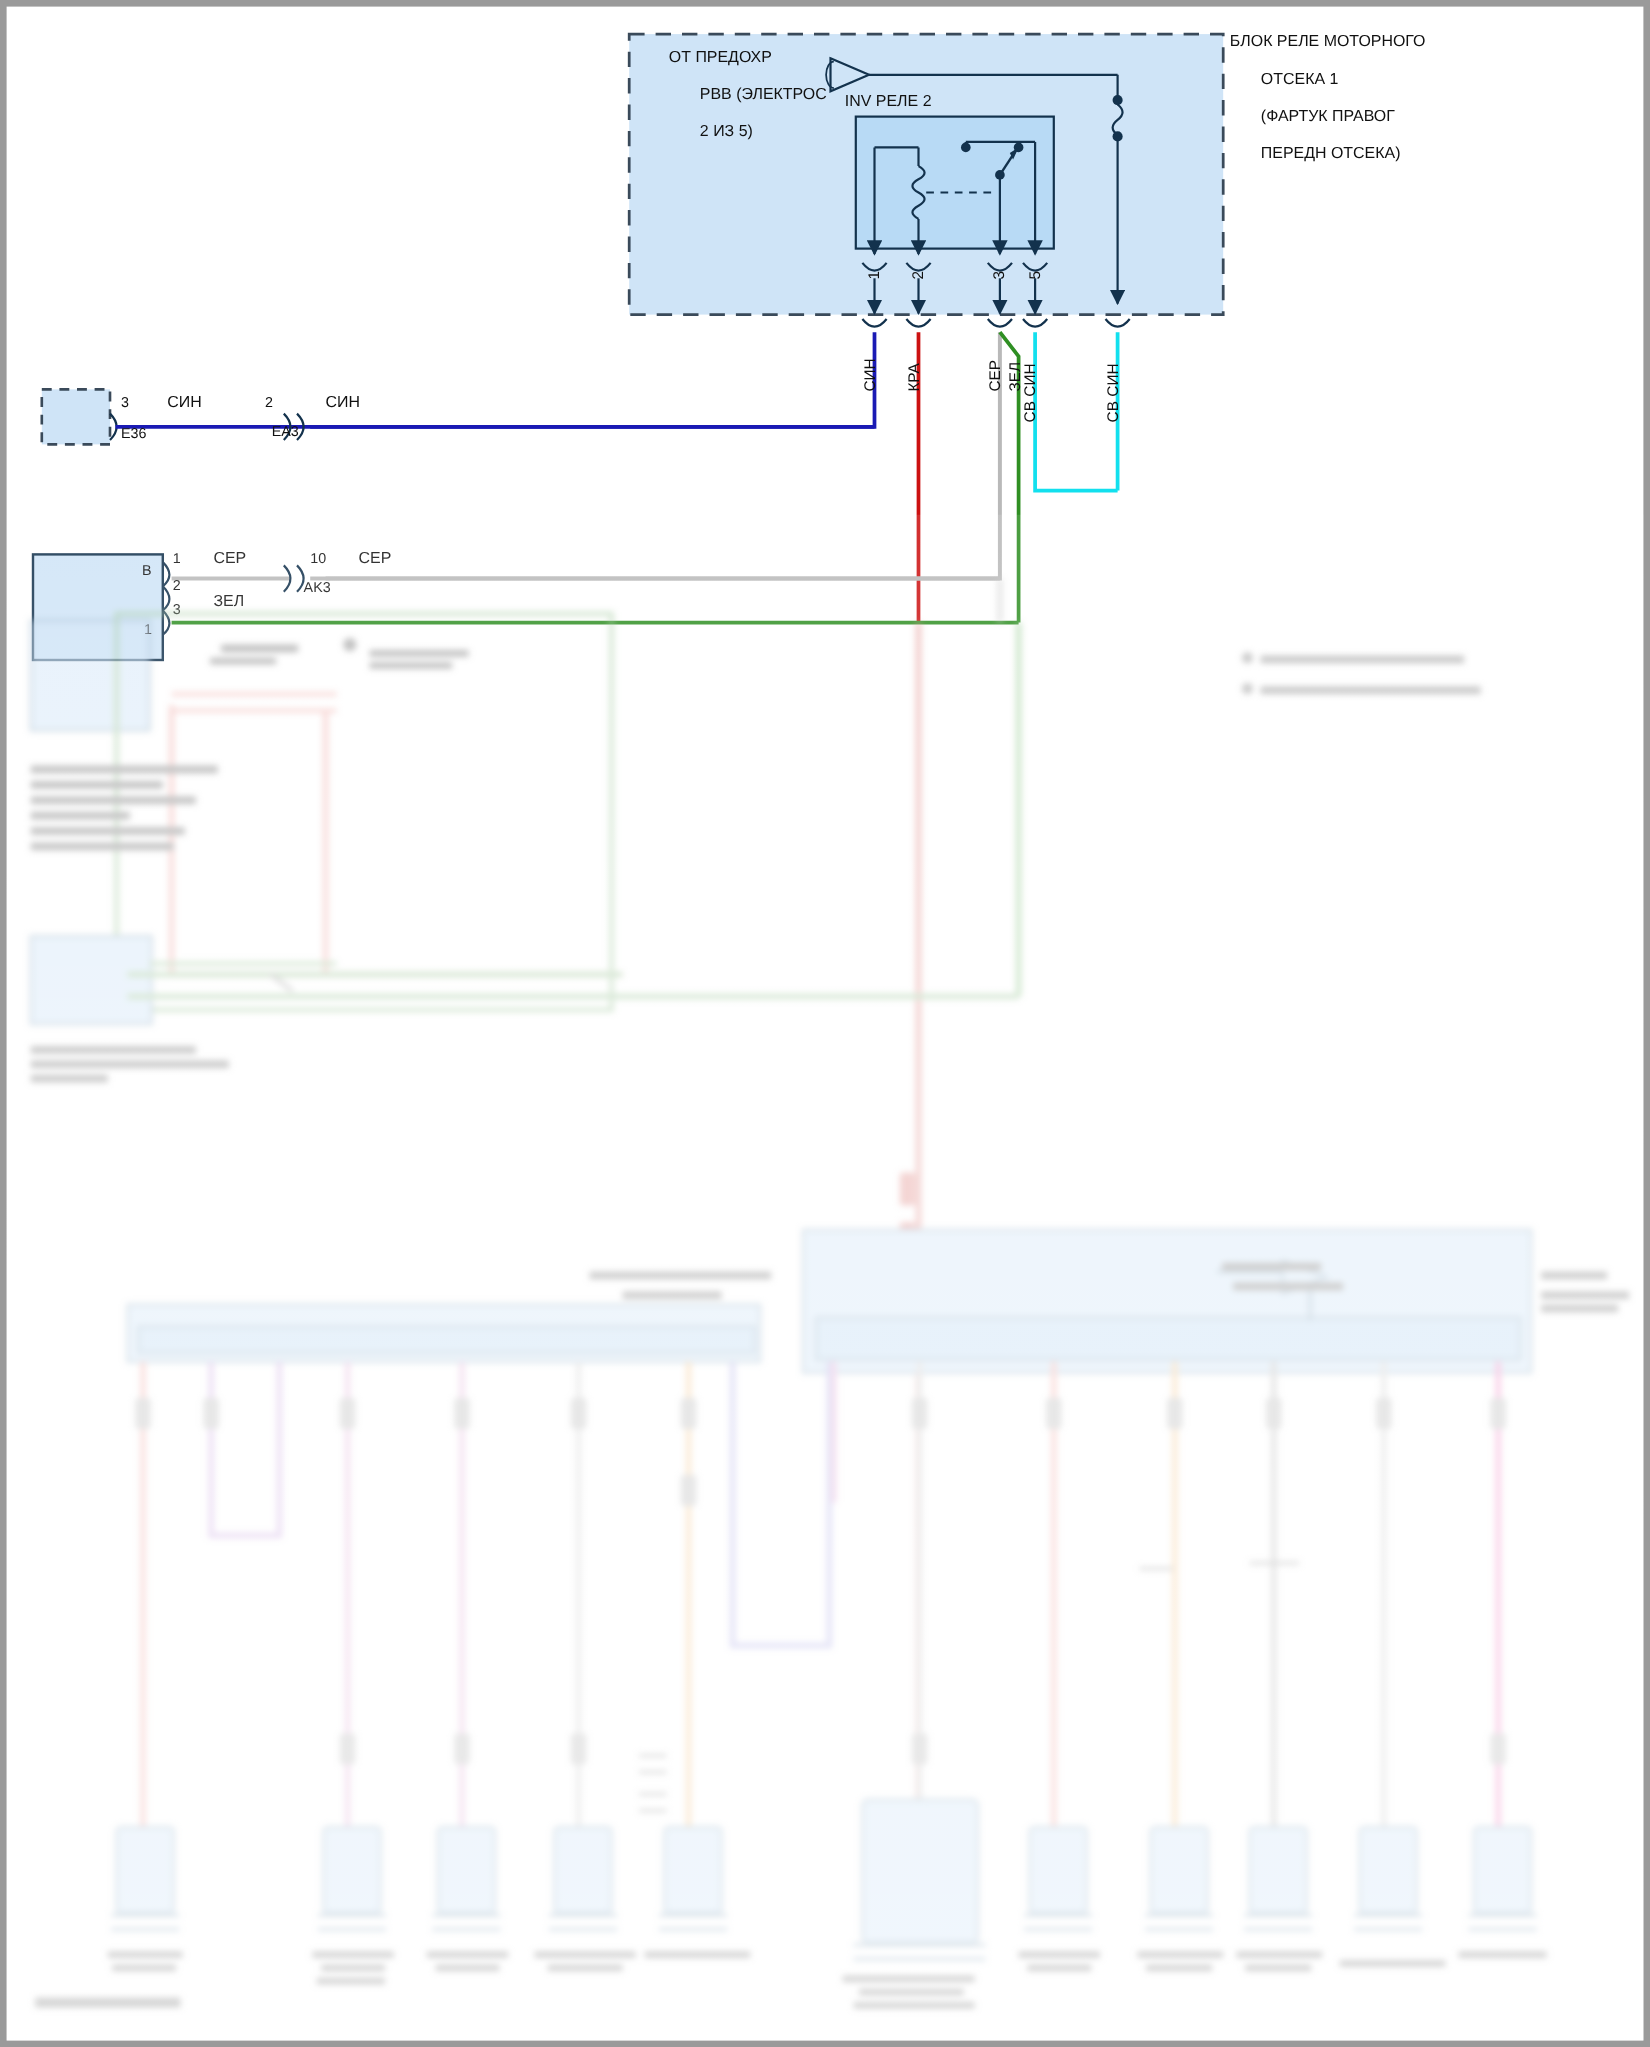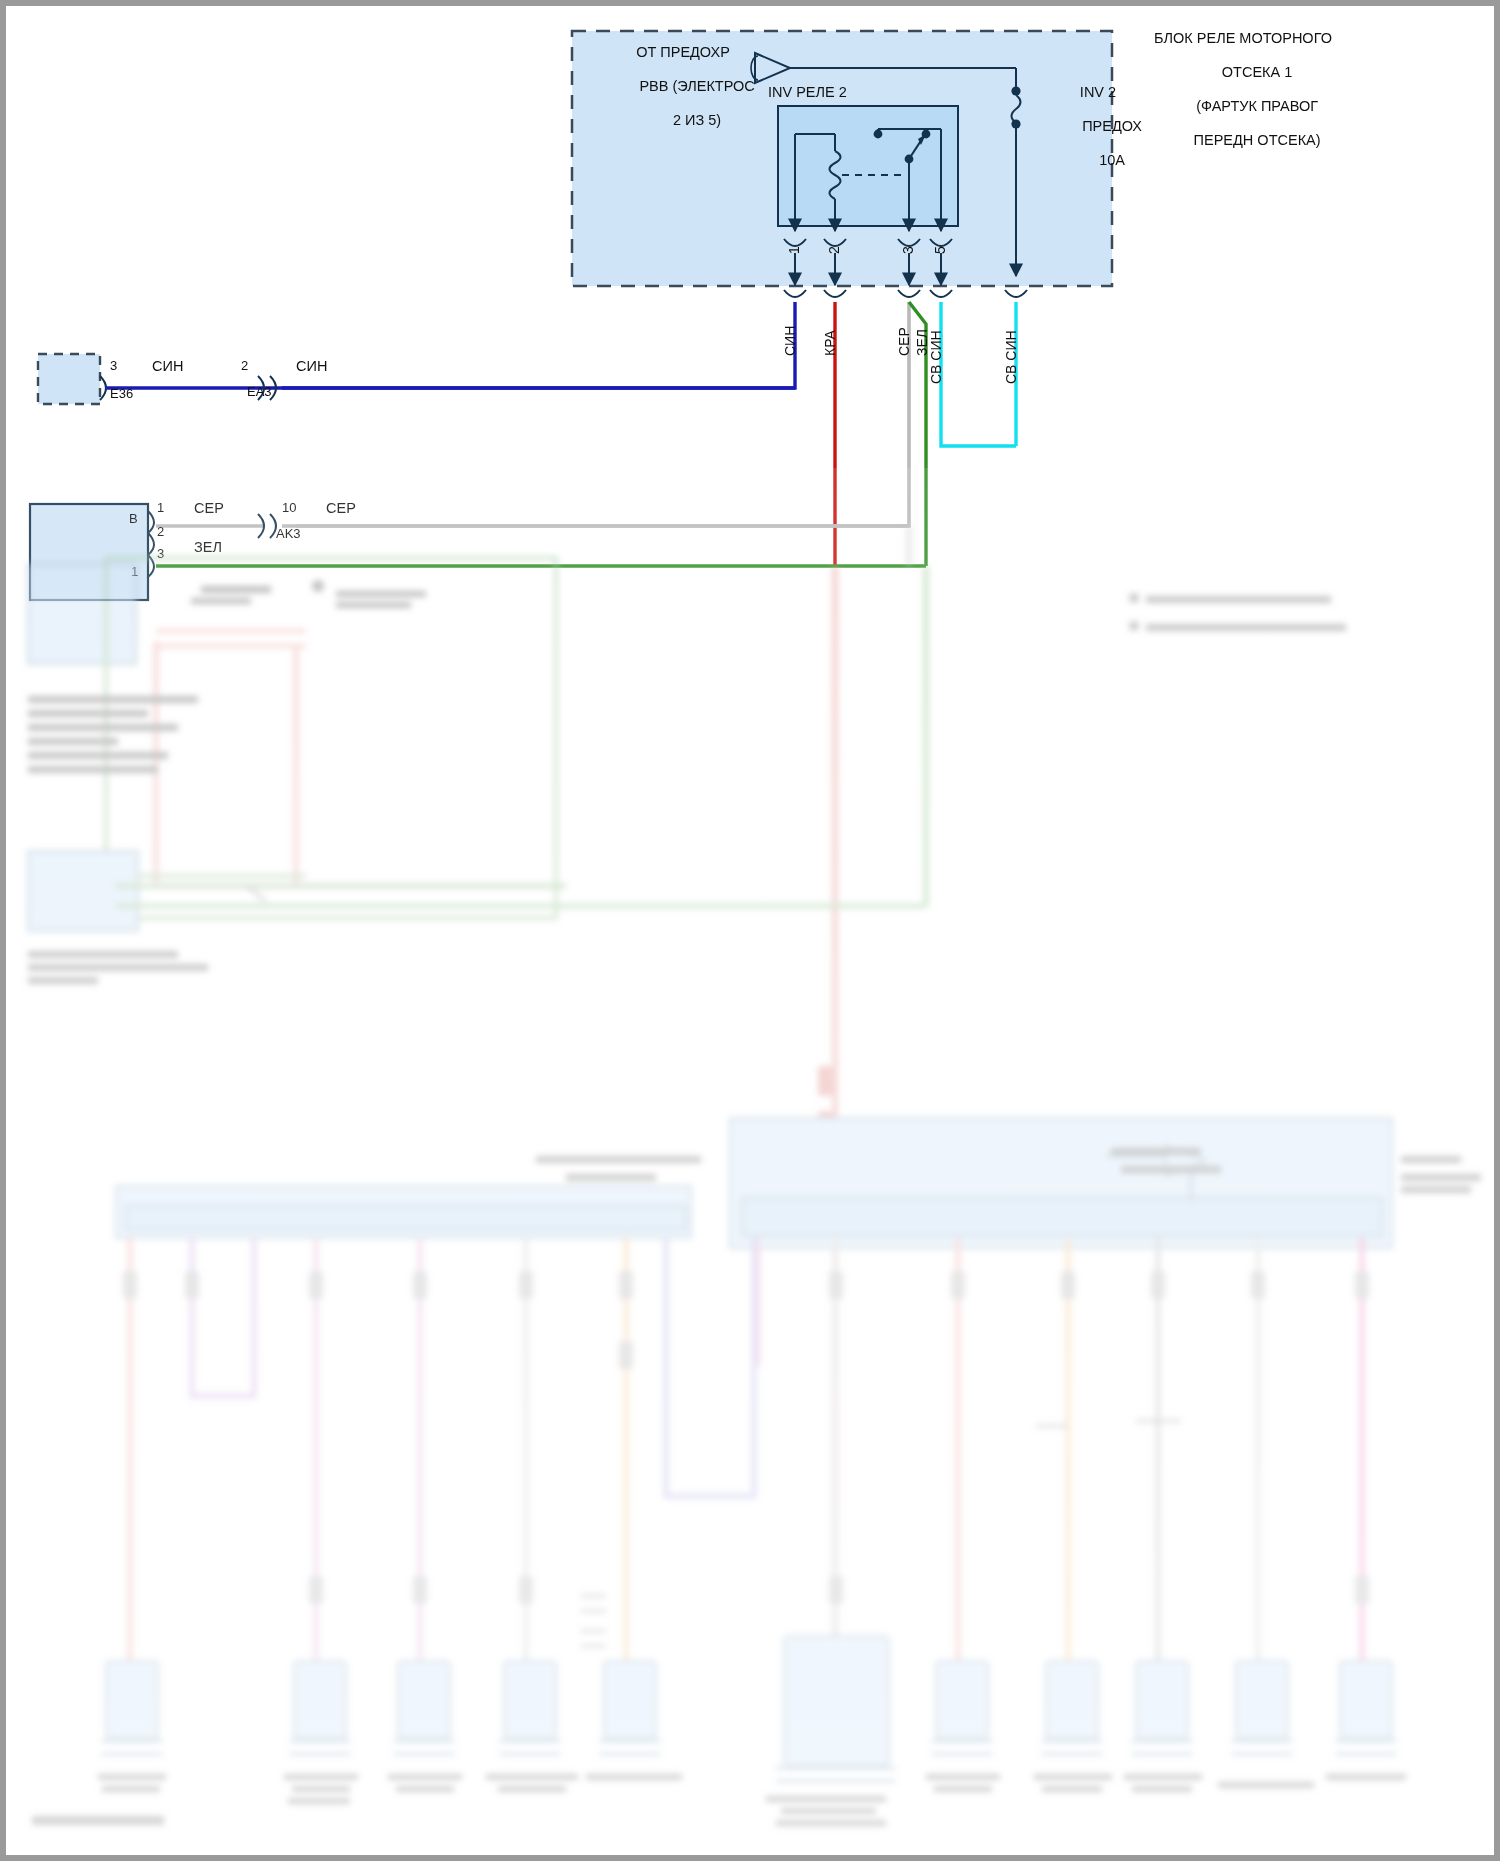--- a/index.html
+++ b/index.html
@@ -1,20 +1,20 @@
 <!DOCTYPE html>
 <html><head>
 <meta charset="utf-8">
 <style>
   html,body{margin:0;padding:0;background:#8a8a8a;}
   body{font-family:"Liberation Sans", sans-serif;}
   #page{position:relative;width:1500px;height:1861px;background:#ffffff;overflow:hidden;
         border:6px solid #9a9a9a;box-sizing:border-box;}
   #canvas{position:absolute;left:0;top:0;width:1500px;height:1861px;}
-  .lbl{position:absolute;font-size:14.5px;color:#111;line-height:17px;white-space:pre;text-align:center;}
+  .lbl{position:absolute;font-size:14.5px;color:#111;line-height:17px;white-space:pre;}
   .lbl.sm{font-size:13px;line-height:15px;}
   .lbl.r{}
   .lbl.c{text-align:left;}
   .vlbl{position:absolute;font-size:14px;color:#111;white-space:nowrap;
         transform-origin:0 0;transform:rotate(-90deg);}
   
   #blurwrap{position:absolute;left:0;top:462px;width:1500px;height:1399px;overflow:hidden;}
   #blurinner{position:absolute;left:0;top:-462px;width:1500px;height:1861px;
              filter:blur(3.1px) opacity(0.55);}
   .sheen{position:absolute;left:0;top:462px;width:1500px;height:1399px;
@@ -151,23 +151,20 @@
        <span>РВВ (ЭЛЕКТРОС</span><br>
        <span>2 ИЗ 5)</span></div>
 
   <div class="lbl" style="left:1112px;top:24px;width:250px;"><span>БЛОК РЕЛЕ МОТОРНОГО</span><br>
        <span>ОТСЕКА 1</span><br>
        <span>(ФАРТУК ПРАВОГ</span><br>
        <span>ПЕРЕДН ОТСЕКА)</span></div>
 
   <div class="lbl c" style="left:762px;top:78px;width:200px;">INV РЕЛЕ 2</div>
 
-  <div class="lbl" style="left:1022px;top:78px;width:140px;"><span>INV 2</span><br>
-       <span>ПРЕДОХ</span><br>
-       <span>10А</span></div>
 
   <div class="vlbl sm" style="left:780px;top:248px;">1</div>
   <div class="vlbl sm" style="left:820px;top:248px;">2</div>
   <div class="vlbl sm" style="left:894px;top:248px;">3</div>
   <div class="vlbl sm" style="left:926px;top:248px;">5</div>
 
   <div class="vlbl" style="left:776px;top:350px;">СИН</div>
   <div class="vlbl" style="left:816px;top:350px;">КРА</div>
   <div class="vlbl" style="left:890px;top:350px;">СЕР</div>
   <div class="vlbl" style="left:908px;top:350px;">ЗЕЛ</div>

